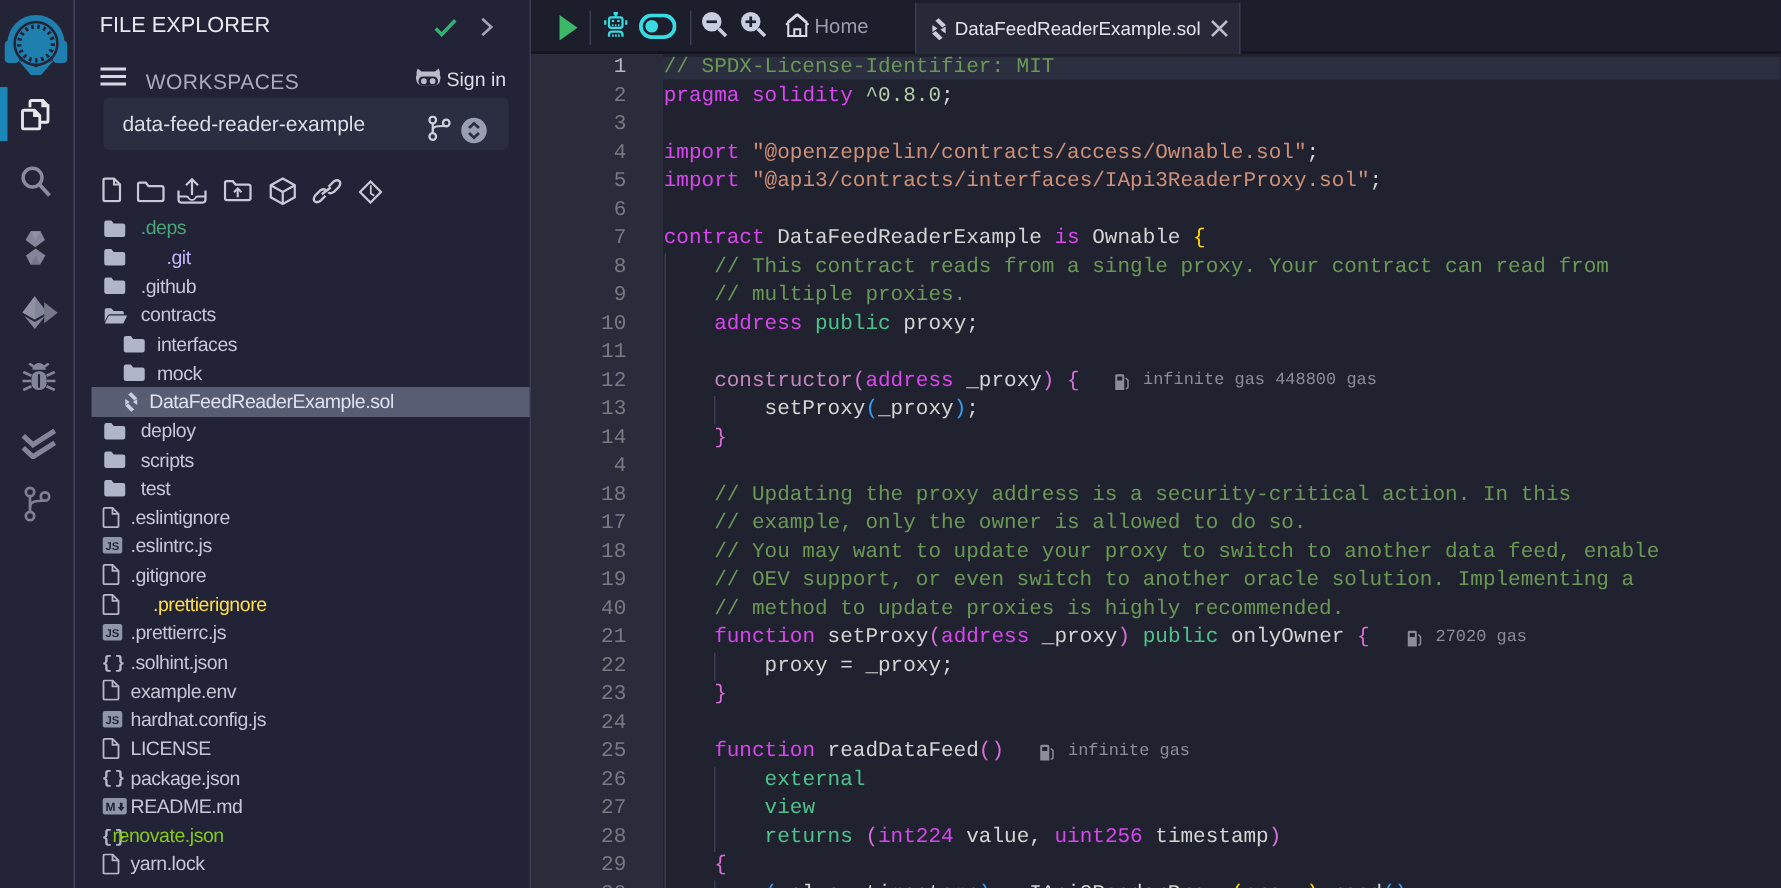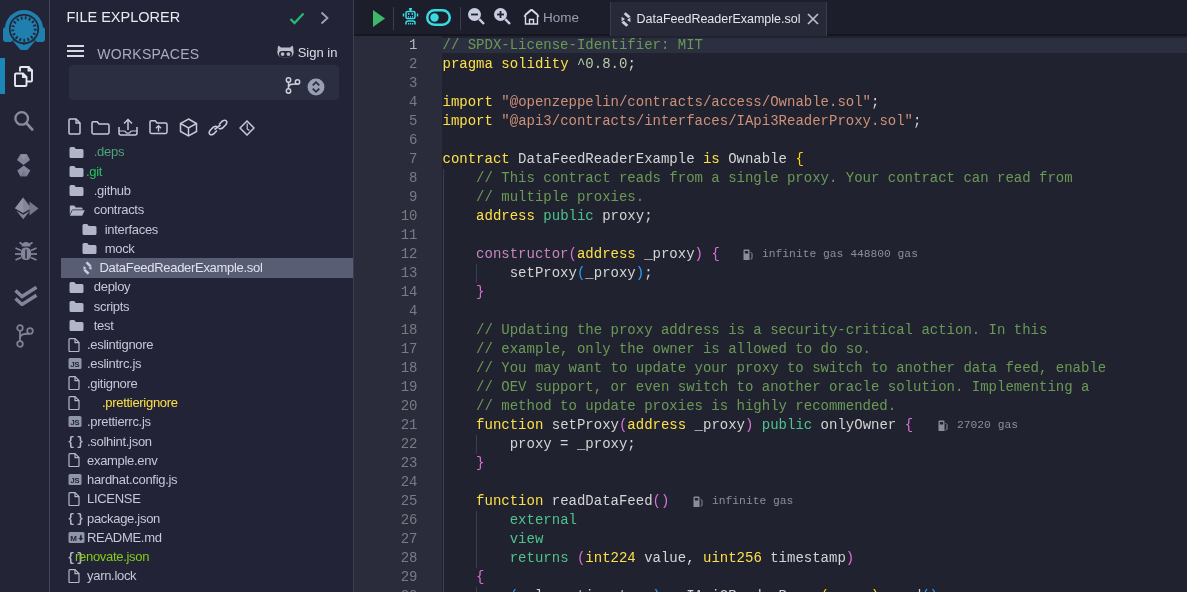--- a/index.html
+++ b/index.html
@@ -5,21 +5,21 @@
 html,body{width:1187px;height:592px;overflow:hidden}
 body{position:relative;background:#222336;font-family:"Liberation Sans",sans-serif}
 #iconbar{position:absolute;left:0;top:0;width:50px;height:592px;background:#232435;border-right:1px solid #43455a}
 #panel{position:absolute;left:51px;top:0;width:303px;height:480px;background:#222336}
 #editor{position:absolute;left:354px;top:0;width:833px;height:592px;background:#212230}
 #etoolbar{position:absolute;left:0;top:0;width:833px;height:36px;background:#1d1e2c;border-bottom:2px solid #15161f}
 #gutter{position:absolute;left:0;top:36px;width:87.5px;height:556px;background:#2a2b3b}
 #curline{position:absolute;left:87.5px;top:38px;width:745.5px;height:15px;background:#2c2f40}
 .ln{position:absolute;left:0;width:63.5px;text-align:right;font:14px/19px "Liberation Mono",monospace;color:#797b84}
 .cl{position:absolute;left:88.5px;white-space:pre;font:14px/19px "Liberation Mono",monospace;color:#d4d4d4}
-.cm{color:#6a9955}.kw{color:#fde047}.gr{color:#4dc38b}.st{color:#ce9178}
+.cm{color:#6a9955}.kw{color:#d946ef}.gr{color:#4dc38b}.st{color:#ce9178}
 .pk{color:#da70d6}.ct{color:#c586c0}.gd{color:#ffd700}.bb{color:#2f9ff4}
 .guide{position:absolute;width:1px;background:#3b3d52}
 .gas{position:absolute;font:11.3px/19px "Liberation Mono",monospace;color:#8b8e9a}
 .trow{position:absolute;left:0;width:303px;height:19.6px}
 .ticon{position:absolute}
 .tname{position:absolute;top:0;height:19.6px;line-height:19.6px;font-size:13px;letter-spacing:-0.3px}
 .sep{position:absolute;top:7px;width:1px;height:23px;background:#3b3d51}
 </style></head>
 <body>
 <div id="iconbar">
@@ -105,20 +105,21 @@
   </div>
   <div style="position:absolute;left:46.2px;top:45.5px;font-size:14px;letter-spacing:0.3px;color:#aaacbe">WORKSPACES</div>
   <svg width="19" height="14" viewBox="0 0 19 14" style="position:absolute;left:225px;top:45px">
       <path fill="#b9bdca" d="M2.5 0.6 L5 2.6 h9 L16.5 0.6 q1.1 2 0.7 4 q0.6 1.3 0.4 2.9 q-0.3 4.2-4.4 4.7 h-7.4 q-4.1-0.5-4.4-4.7 q-0.2-1.6 0.4-2.9 q-0.4-2 0.7-4 z"></path>
       <rect x="3" y="6" width="13" height="6.2" rx="3.1" fill="#222336"></rect>
       <circle cx="6.6" cy="9.1" r="1.9" fill="#b9bdca"></circle>
       <circle cx="12.4" cy="9.1" r="1.9" fill="#b9bdca"></circle>
     </svg>
   <div style="position:absolute;left:246.7px;top:44.5px;font-size:13px;color:#dcdee8">Sign in</div>
   <div style="position:absolute;left:18px;top:65px;width:269.5px;height:35px;background:#2b2d40;border-radius:4px"></div>
+  <div style="position:absolute;left:30.6px;top:65px;height:35px;line-height:35px;font-size:14px;color:#dcdee8">data-feed-reader-example</div>
   <svg width="16" height="17" viewBox="0 0 16 17" style="position:absolute;left:234px;top:77px">
       <g fill="none" stroke="#ccd0dc" stroke-width="1.5">
         <circle cx="3.5" cy="3" r="2.2"></circle>
         <circle cx="3.5" cy="14" r="2.2"></circle>
         <circle cx="12.5" cy="5" r="2.2"></circle>
         <path d="M3.5 5.2 V11.8"></path>
         <path d="M3.5 10 Q3.5 7.5 7 7.2 Q12.5 6.8 12.5 7.2" stroke-width="1.4"></path>
       </g>
     </svg>
   <svg width="18" height="18" viewBox="0 0 18 18" style="position:absolute;left:256px;top:77.5px">
@@ -172,21 +173,21 @@
 <div class="trow" style="top:142.4px">
         <svg class="ticon" width="15" height="13" viewBox="0 0 15 13" style="left:17.5px;top:3.5px">
           <path fill="#b0b5c9" d="M0.5 2.5 q0-1.5 1.5-1.5 h3.2 l1.6 2 h6.2 q1.5 0 1.5 1.5 v6 q0 1.5 -1.5 1.5 h-11 q-1.5 0 -1.5 -1.5 z"></path>
         </svg>
         <div class="tname" style="left:42.8px;color:#4aa579">.deps</div>
       </div>
 <div class="trow" style="top:161.7px">
         <svg class="ticon" width="15" height="13" viewBox="0 0 15 13" style="left:17.5px;top:3.5px">
           <path fill="#b0b5c9" d="M0.5 2.5 q0-1.5 1.5-1.5 h3.2 l1.6 2 h6.2 q1.5 0 1.5 1.5 v6 q0 1.5 -1.5 1.5 h-11 q-1.5 0 -1.5 -1.5 z"></path>
         </svg>
-        <div class="tname" style="left:35px;color:#22c55e">.git</div>
+        <div class="tname" style="left:60px;color:#c4b5fd">.git</div>
       </div>
 <div class="trow" style="top:180.9px">
         <svg class="ticon" width="15" height="13" viewBox="0 0 15 13" style="left:17.5px;top:3.5px">
           <path fill="#b0b5c9" d="M0.5 2.5 q0-1.5 1.5-1.5 h3.2 l1.6 2 h6.2 q1.5 0 1.5 1.5 v6 q0 1.5 -1.5 1.5 h-11 q-1.5 0 -1.5 -1.5 z"></path>
         </svg>
         <div class="tname" style="left:42.8px;color:#c5c8d6">.github</div>
       </div>
 <div class="trow" style="top:200.2px">
         <svg class="ticon" width="17" height="13" viewBox="0 0 17 13" style="left:17.5px;top:3.5px">
           <path fill="#b0b5c9" d="M0.8 10.5 V2.6 q0-1.1 1.1-1.1 h3.3 l1.6 1.9 h5.7 q1.1 0 1.1 1.1 v1 H4.2 q-1.1 0-1.6 1.1 z"></path>
@@ -407,21 +408,21 @@
 <div class="ln" style="top:207px">10</div>
 <div class="ln" style="top:226px">11</div>
 <div class="ln" style="top:245px">12</div>
 <div class="ln" style="top:264px">13</div>
 <div class="ln" style="top:283px">14</div>
 <div class="ln" style="top:302px">4</div>
 <div class="ln" style="top:321px">18</div>
 <div class="ln" style="top:340px">17</div>
 <div class="ln" style="top:359px">18</div>
 <div class="ln" style="top:378px">19</div>
-<div class="ln" style="top:397px">20</div>
+<div class="ln" style="top:397px">40</div>
 <div class="ln" style="top:416px">21</div>
 <div class="ln" style="top:435px">22</div>
 <div class="ln" style="top:454px">23</div>
 <div class="ln" style="top:473px">24</div>
 <div class="ln" style="top:492px">25</div>
 <div class="ln" style="top:511px">26</div>
 <div class="ln" style="top:530px">27</div>
 <div class="ln" style="top:549px">28</div>
 <div class="ln" style="top:568px">29</div>
 <div class="ln" style="top:587px">30</div>

